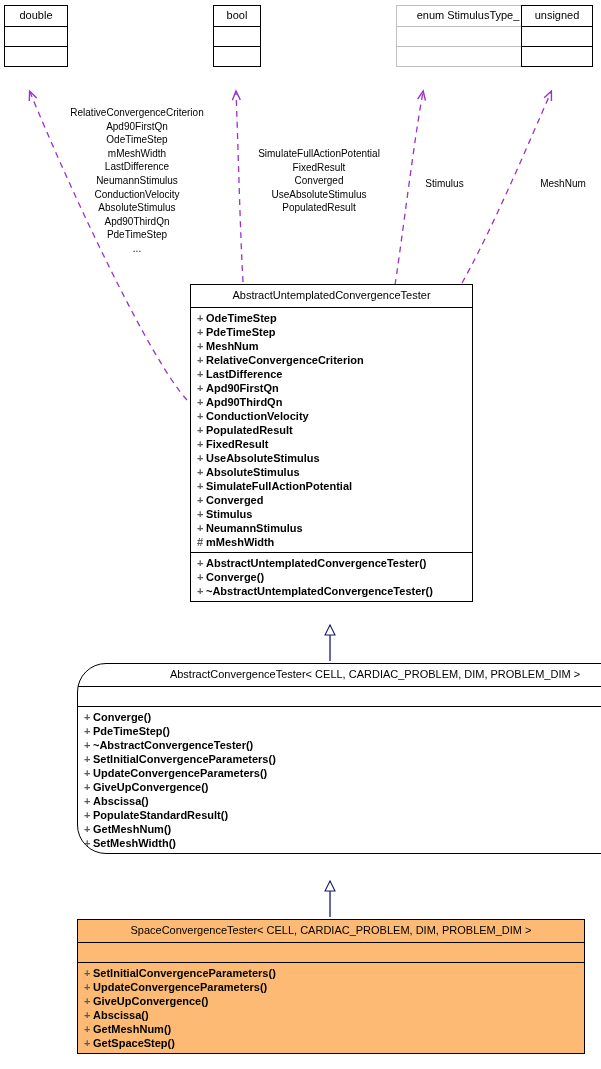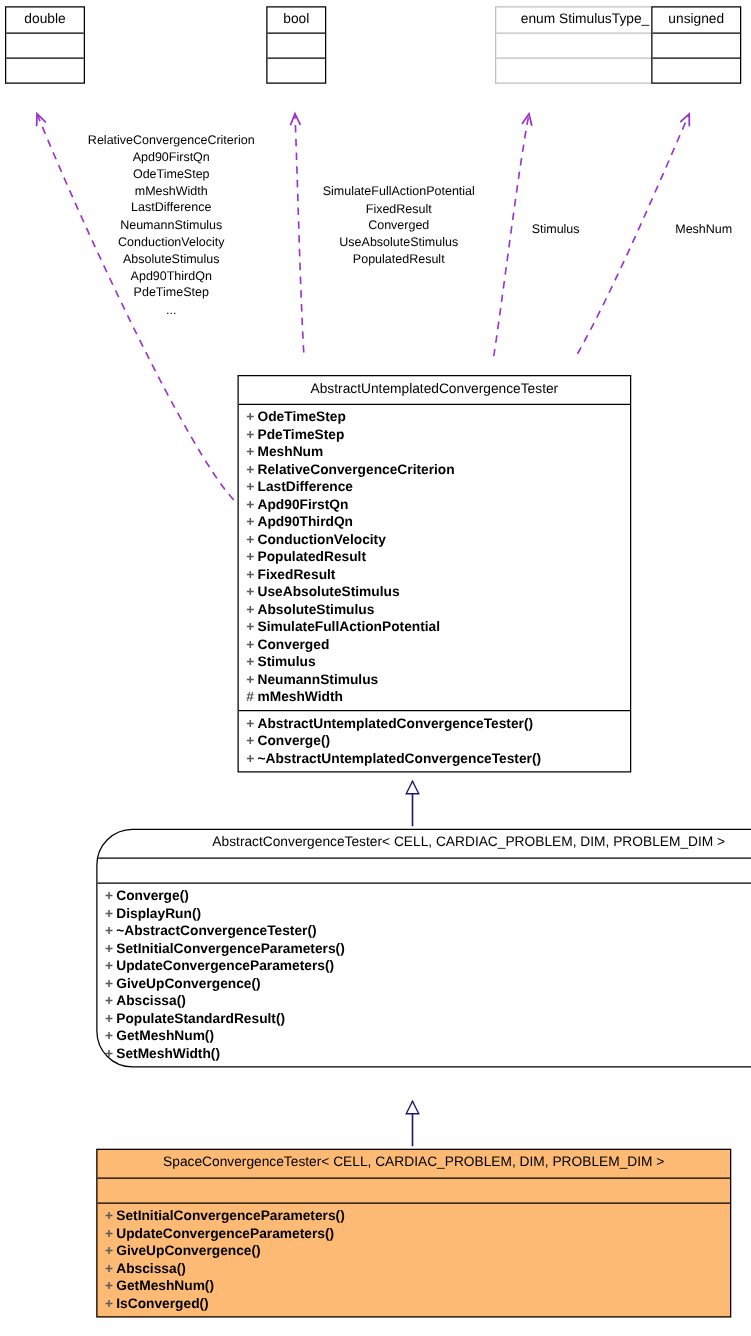--- a/index.html
+++ b/index.html
@@ -180,21 +180,21 @@
       <div>FixedResult</div>
       <div>Converged</div>
       <div>UseAbsoluteStimulus</div>
       <div>PopulatedResult</div>
     </div>
 
   <div class="edge-label" style="left:416px; top:177px; width:57px;">Stimulus</div>
 
   <div class="edge-label" style="left:533px; top:177px; width:60px;">MeshNum</div>
 
-  <div class="node" style="left:190px; top:300px; width:315px;">
+  <div class="node" style="left:190px; top:284px; width:283px;">
     <div class="node-title">AbstractUntemplatedConvergenceTester</div>
     <div class="node-section">
         <div class="member"><span class="vis">+</span><span>OdeTimeStep</span></div>
         <div class="member"><span class="vis">+</span><span>PdeTimeStep</span></div>
         <div class="member"><span class="vis">+</span><span>MeshNum</span></div>
         <div class="member"><span class="vis">+</span><span>RelativeConvergenceCriterion</span></div>
         <div class="member"><span class="vis">+</span><span>LastDifference</span></div>
         <div class="member"><span class="vis">+</span><span>Apd90FirstQn</span></div>
         <div class="member"><span class="vis">+</span><span>Apd90ThirdQn</span></div>
         <div class="member"><span class="vis">+</span><span>ConductionVelocity</span></div>
@@ -213,38 +213,38 @@
         <div class="member"><span class="vis">+</span><span>Converge()</span></div>
         <div class="member"><span class="vis">+</span><span>~AbstractUntemplatedConvergenceTester()</span></div>
       </div>
   </div>
 
   <div class="node" style="left:77px; top:663px; width:596px;border-radius:29px;">
     <div class="node-title">AbstractConvergenceTester&lt; CELL, CARDIAC_PROBLEM, DIM, PROBLEM_DIM &gt;</div>
     <div class="node-section empty"></div>
     <div class="node-section last">
         <div class="member"><span class="vis">+</span><span>Converge()</span></div>
-        <div class="member"><span class="vis">+</span><span>DisplayRun()</span></div>
+        <div class="member"><span class="vis">+</span><span>PdeTimeStep()</span></div>
         <div class="member"><span class="vis">+</span><span>~AbstractConvergenceTester()</span></div>
         <div class="member"><span class="vis">+</span><span>SetInitialConvergenceParameters()</span></div>
         <div class="member"><span class="vis">+</span><span>UpdateConvergenceParameters()</span></div>
         <div class="member"><span class="vis">+</span><span>GiveUpConvergence()</span></div>
         <div class="member"><span class="vis">+</span><span>Abscissa()</span></div>
         <div class="member"><span class="vis">+</span><span>PopulateStandardResult()</span></div>
         <div class="member"><span class="vis">+</span><span>GetMeshNum()</span></div>
         <div class="member"><span class="vis">+</span><span>SetMeshWidth()</span></div>
       </div>
   </div>
 
   <div class="node gray" style="left:77px; top:919px; width:508px;">
     <div class="node-title">SpaceConvergenceTester&lt; CELL, CARDIAC_PROBLEM, DIM, PROBLEM_DIM &gt;</div>
     <div class="node-section empty"></div>
     <div class="node-section last">
         <div class="member"><span class="vis">+</span><span>SetInitialConvergenceParameters()</span></div>
         <div class="member"><span class="vis">+</span><span>UpdateConvergenceParameters()</span></div>
         <div class="member"><span class="vis">+</span><span>GiveUpConvergence()</span></div>
         <div class="member"><span class="vis">+</span><span>Abscissa()</span></div>
         <div class="member"><span class="vis">+</span><span>GetMeshNum()</span></div>
-        <div class="member"><span class="vis">+</span><span>IsConverged()</span></div>
+        <div class="member"><span class="vis">+</span><span>GetSpaceStep()</span></div>
       </div>
   </div>
 
 </div>
 
 </body></html>

